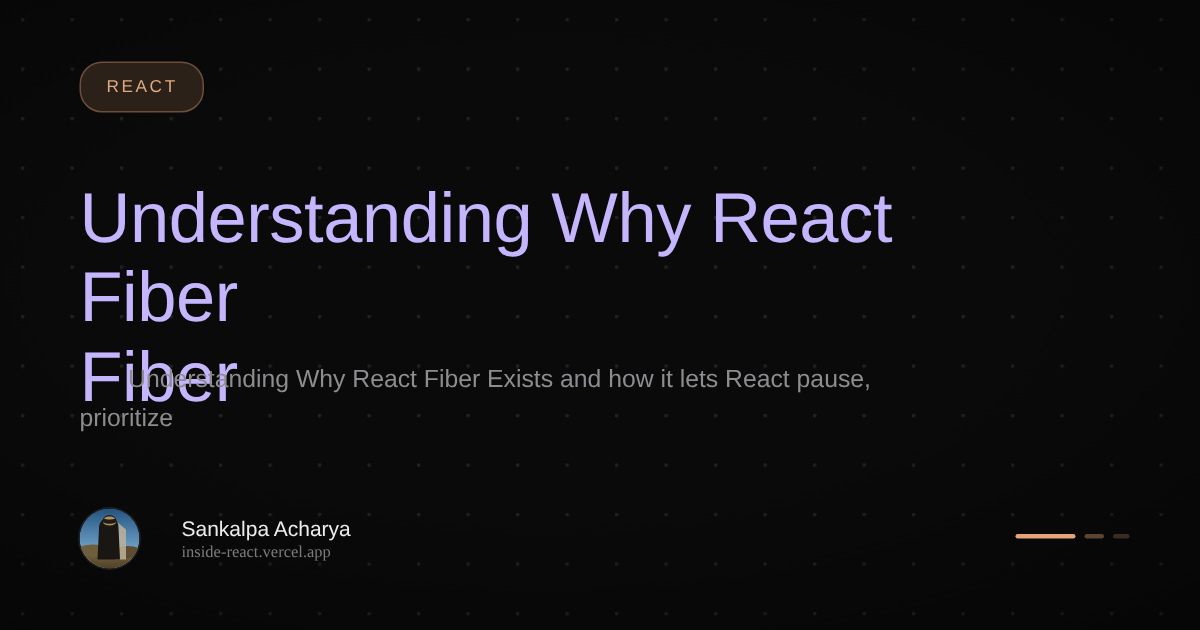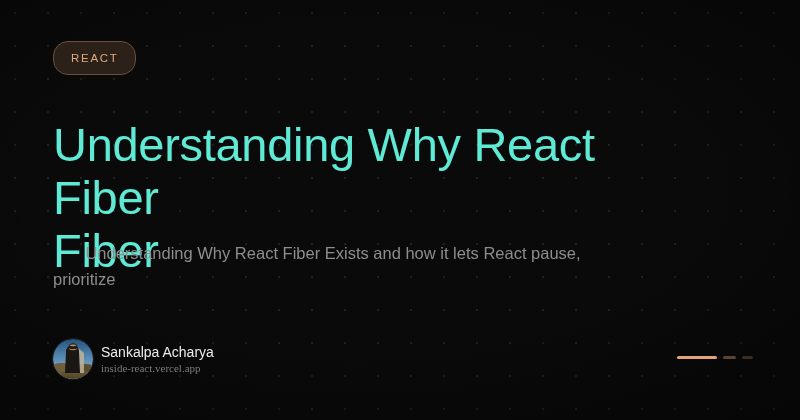--- a/index.html
+++ b/index.html
@@ -56,42 +56,42 @@
   }
 
   
   .title {
     position:absolute;
     left:0; top:118px;
     width:660px;
     font-size:47px;
     line-height:53px;
     font-weight:300;
-    color:#5eead4;
+    color:#c4b5fd;
     letter-spacing:-0.3px;
   }
 
   
   .subtitle {
     position:absolute;
     left:0; top:240px;
     width:560px;
     font-size:16.5px;
     line-height:26px;
     font-weight:400;
     color:#8d8d90;
   }
 
   
   .author {
     position:absolute;
     left:0; top:339px;
     display:flex;
     align-items:center;
-    gap:8px;
+    gap:28px;
   }
   .avatar {
     width:40px; height:40px;
     border-radius:50%;
     overflow:hidden;
     flex:none;
     position:relative;
     background:#10131a;
     box-shadow:0 0 0 1px rgba(255,255,255,0.09);
   }

